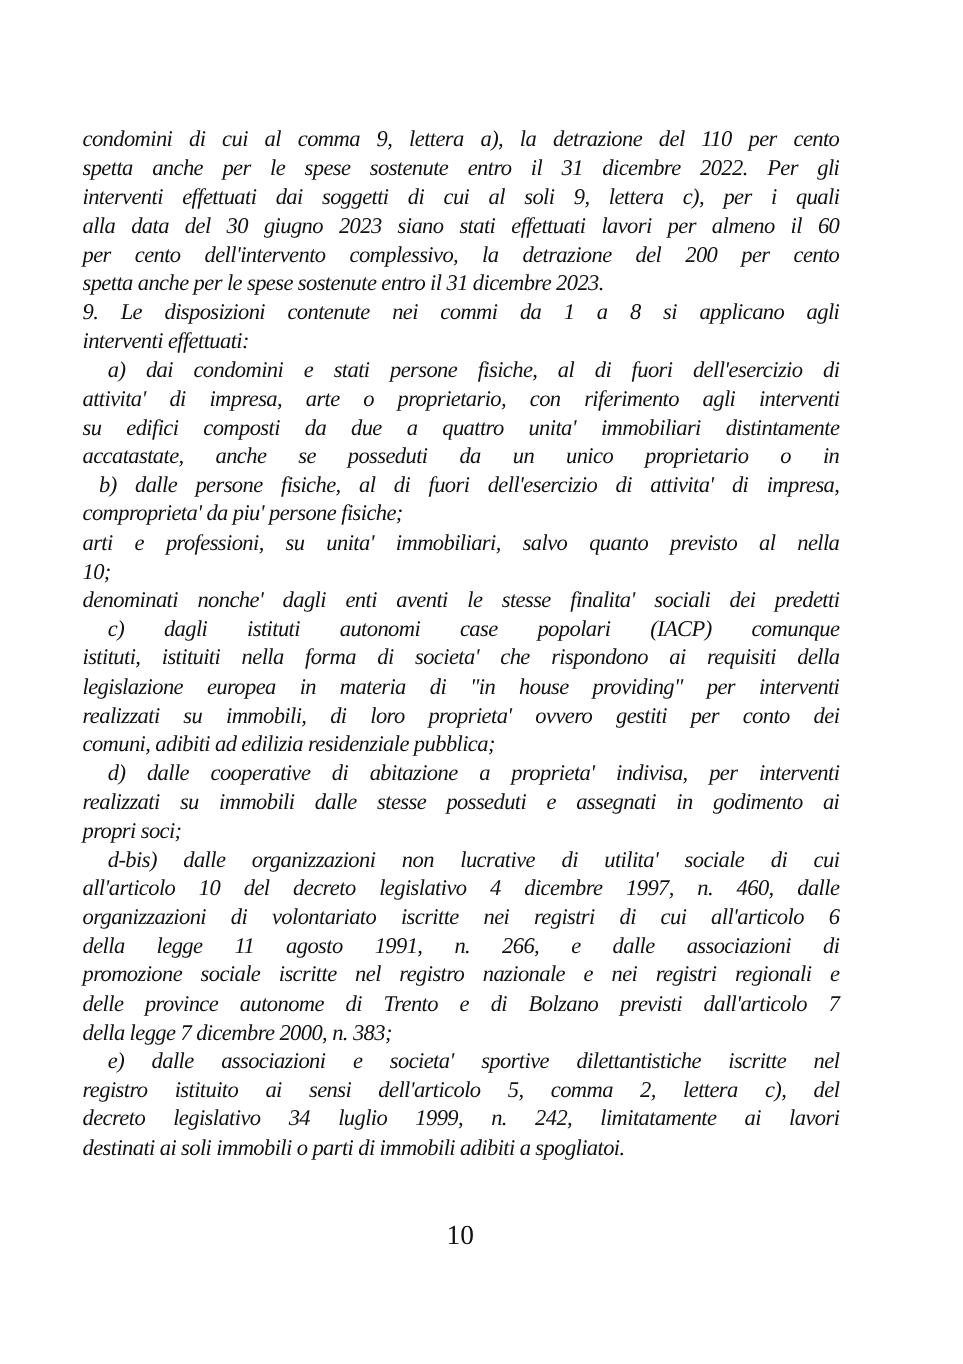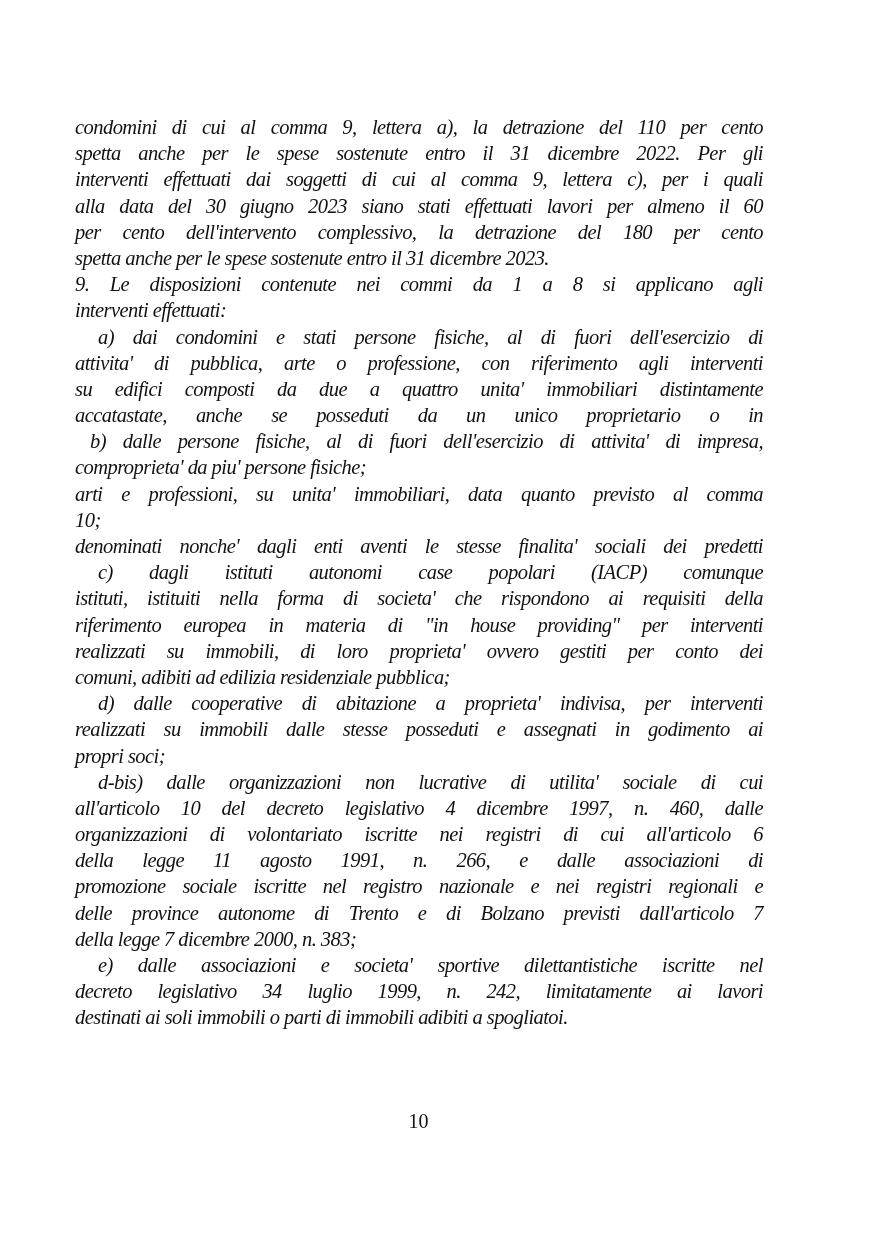--- a/index.html
+++ b/index.html
@@ -42,59 +42,60 @@
     }
     .line.indent-b {
       padding-left: 15px;
     }
     .page-number {
       position: absolute;
       left: 0;
       width: 837px;
       top: 1110px;
       text-align: center;
-      font-size: 20px;
+      font-size: 25px;
       font-family: "Liberation Serif", "DejaVu Serif", serif;
       color: #111111;
     }
   </style>
 </head>
 <body>
 
 <div class="page">
   <span class="line">condomini di cui al comma 9, lettera a), la detrazione del 110 per cento</span>
   <span class="line">spetta anche per le spese  sostenute  entro  il  31 dicembre 2022. Per gli</span>
-  <span class="line">interventi effettuati dai soggetti di  cui  al comma 9, lettera c), per i quali</span>
+  <span class="line">interventi effettuati dai soggetti di  cui  al soli 9, lettera c), per i quali</span>
   <span class="line">alla data del 30 giugno  2023  siano stati effettuati lavori per almeno il 60</span>
-  <span class="line">per  cento  dell'intervento complessivo, la detrazione del 180 per  cento</span>
+  <span class="line">per  cento  dell'intervento complessivo, la detrazione del 200 per  cento</span>
   <span class="line last">spetta  anche  per  le spese sostenute entro il 31 dicembre 2023.</span>
   <span class="line">9. Le disposizioni contenute nei commi da 1 a 8 si  applicano  agli</span>
   <span class="line last">interventi effettuati:</span>
   <span class="line indent">a) dai condomini e  stati  persone  fisiche,  al  di  fuori dell'esercizio di</span>
-  <span class="line">attivita'  di  pubblica,  arte  o  professione,  con riferimento agli interventi</span>
+  <span class="line">attivita'  di  impresa,  arte  o  proprietario,  con riferimento agli interventi</span>
   <span class="line">su edifici  composti  da  due  a  quattro unita' immobiliari distintamente</span>
   <span class="line">accatastate,  anche  se    posseduti    da  un  unico  proprietario  o  in</span>
   <span class="line indent-b">b) dalle persone fisiche, al di fuori dell'esercizio di attivita' di impresa,</span>
   <span class="line last">comproprieta' da piu' persone fisiche;</span>
-  <span class="line">arti e professioni, su unita' immobiliari,  data  quanto previsto al comma</span>
+  <span class="line">arti e professioni, su unita' immobiliari,  salvo  quanto previsto al nella</span>
   <span class="line last">10;</span>
   <span class="line">denominati nonche' dagli enti aventi le stesse finalita' sociali  dei predetti</span>
   <span class="line indent">c)  dagli  istituti  autonomi  case  popolari  (IACP)  comunque</span>
   <span class="line">istituti, istituiti nella forma di societa'  che  rispondono ai requisiti della</span>
-  <span class="line">riferimento europea  in  materia  di  "in  house providing" per interventi</span>
+  <span class="line">legislazione europea  in  materia  di  "in  house providing" per interventi</span>
   <span class="line">realizzati  su  immobili,  di  loro   proprieta'  ovvero  gestiti  per  conto  dei</span>
   <span class="line last">comuni, adibiti ad edilizia residenziale pubblica;</span>
   <span class="line indent">d) dalle cooperative di abitazione  a  proprieta'  indivisa,  per interventi</span>
   <span class="line">realizzati su immobili dalle stesse posseduti e  assegnati in godimento ai</span>
   <span class="line last">propri soci;</span>
   <span class="line indent">d-bis)  dalle  organizzazioni  non  lucrative  di  utilita'  sociale   di  cui</span>
   <span class="line">all'articolo  10  del  decreto  legislativo  4  dicembre  1997,  n.   460,  dalle</span>
   <span class="line">organizzazioni di volontariato iscritte  nei  registri  di  cui all'articolo  6</span>
   <span class="line">della   legge   11   agosto   1991,   n.   266,   e    dalle associazioni di</span>
   <span class="line">promozione sociale iscritte nel registro nazionale  e nei registri regionali e</span>
   <span class="line">delle  province  autonome  di  Trento  e  di Bolzano previsti dall'articolo 7</span>
   <span class="line last">della legge 7 dicembre 2000, n. 383;</span>
   <span class="line indent">e)  dalle  associazioni  e  societa'  sportive   dilettantistiche iscritte nel</span>
+  <span class="line">registro  istituito  ai  sensi  dell'articolo   5,   comma   2,  lettera   c),   del</span>
   <span class="line">decreto   legislativo   34   luglio   1999,   n.    242,  limitatamente  ai   lavori</span>
   <span class="line last">destinati  ai  soli  immobili  o  parti  di immobili adibiti a spogliatoi.</span>
 </div>
 
 <div class="page-number">10</div>
 
 </body></html>

